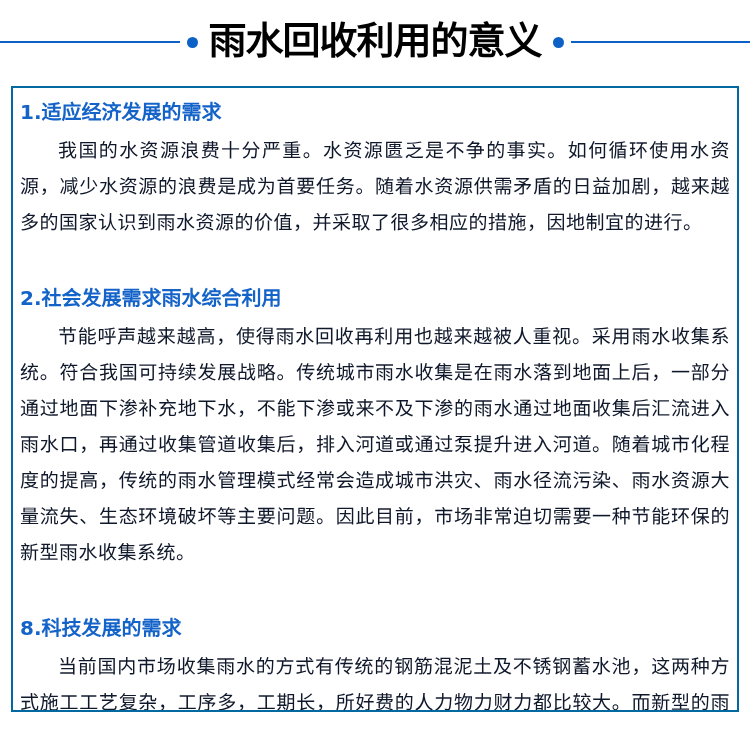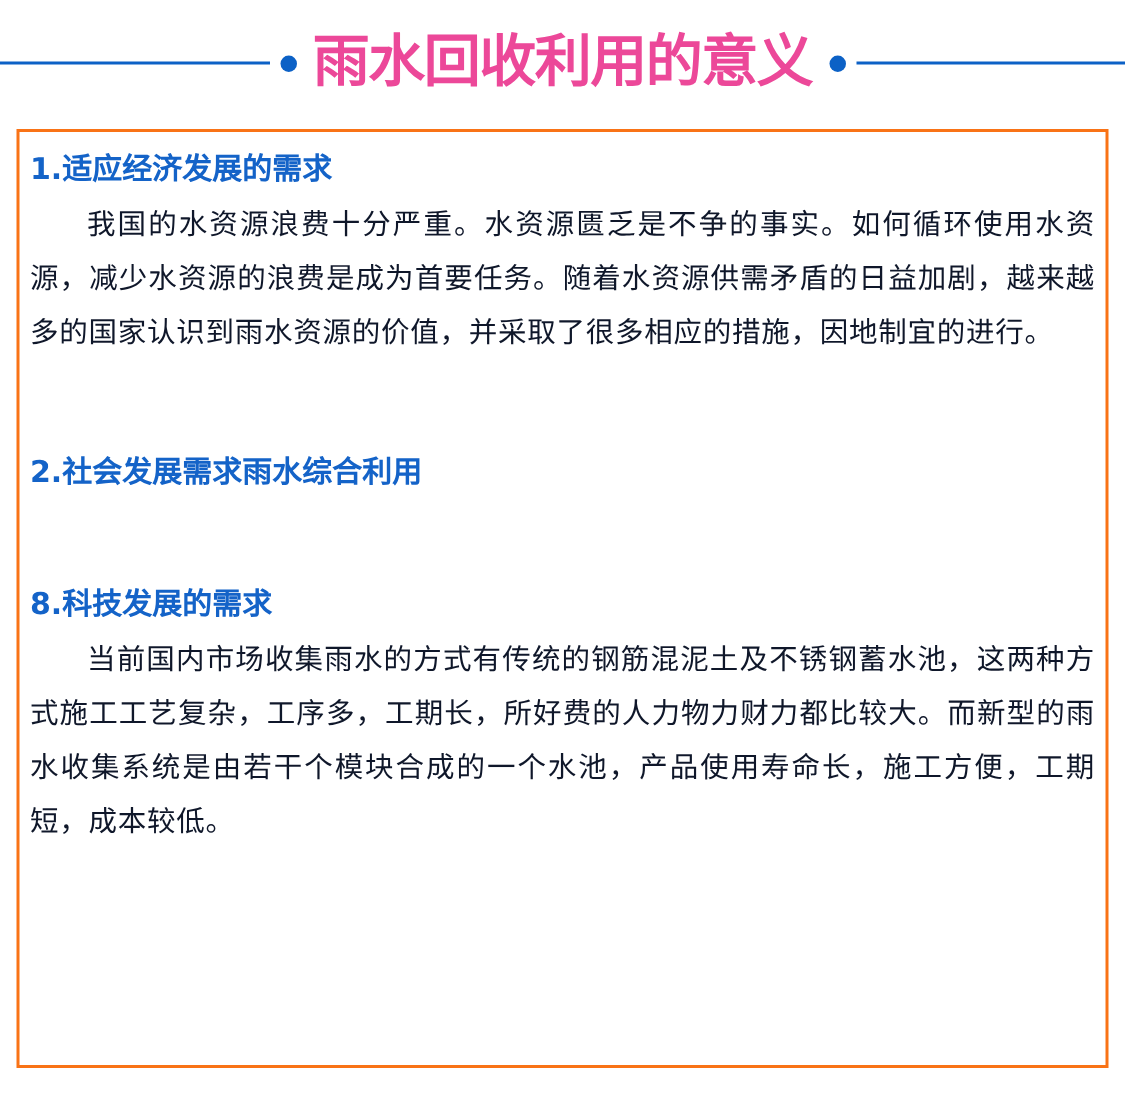--- a/index.html
+++ b/index.html
@@ -28,47 +28,47 @@
     height: 11px;
     border-radius: 50%;
     background: #0c61c6;
     margin: 0 7px;
     flex: 0 0 auto;
   }
   h1.page-title {
     margin: 0 4px;
     font-size: 38px;
     font-weight: bold;
-    color: #ec4899;
+    color: #000000;
     letter-spacing: -1px;
     white-space: nowrap;
     line-height: 1.1;
     text-align: right;
   }
   
   .panel {
     box-sizing: border-box;
     margin: 2px 11px 0 11px;
     width: 728px;
     height: 626px;
-    border: 2px solid #f97316;
+    border: 2px solid #0369a1;
     background: #ffffff;
     padding: 10px 7px 10px 7px;
     overflow: hidden;
   }
   section { margin: 0; }
   h2.section-heading {
     margin: 0;
     font-size: 20px;
     line-height: 28px;
     font-weight: bold;
     color: #1463c8;
   }
   section + section h2.section-heading {
-    margin-top: 60px;
+    margin-top: 44px;
   }
   p.section-paragraph {
     margin: 6px 0 0 0;
     font-size: 19px;
     line-height: 36px;
     color: #0f172a;
     text-indent: 2em;
     text-align: justify;
     letter-spacing: 0.5px;
   }
@@ -84,18 +84,19 @@
   <span class="rule"></span>
 </div>
 
 <div class="panel">
   <section>
     <h2 class="section-heading">1.适应经济发展的需求</h2>
     <p class="section-paragraph">我国的水资源浪费十分严重。水资源匮乏是不争的事实。如何循环使用水资源，减少水资源的浪费是成为首要任务。随着水资源供需矛盾的日益加剧，越来越多的国家认识到雨水资源的价值，并采取了很多相应的措施，因地制宜的进行。</p>
   </section>
   <section>
     <h2 class="section-heading">2.社会发展需求雨水综合利用</h2>
+    <p class="section-paragraph">节能呼声越来越高，使得雨水回收再利用也越来越被人重视。采用雨水收集系统。符合我国可持续发展战略。传统城市雨水收集是在雨水落到地面上后，一部分通过地面下渗补充地下水，不能下渗或来不及下渗的雨水通过地面收集后汇流进入雨水口，再通过收集管道收集后，排入河道或通过泵提升进入河道。随着城市化程度的提高，传统的雨水管理模式经常会造成城市洪灾、雨水径流污染、雨水资源大量流失、生态环境破坏等主要问题。因此目前，市场非常迫切需要一种节能环保的新型雨水收集系统。</p>
   </section>
   <section>
     <h2 class="section-heading">8.科技发展的需求</h2>
     <p class="section-paragraph">当前国内市场收集雨水的方式有传统的钢筋混泥土及不锈钢蓄水池，这两种方式施工工艺复杂，工序多，工期长，所好费的人力物力财力都比较大。而新型的雨水收集系统是由若干个模块合成的一个水池，产品使用寿命长，施工方便，工期短，成本较低。</p>
   </section>
 </div>
 
 </body></html>

